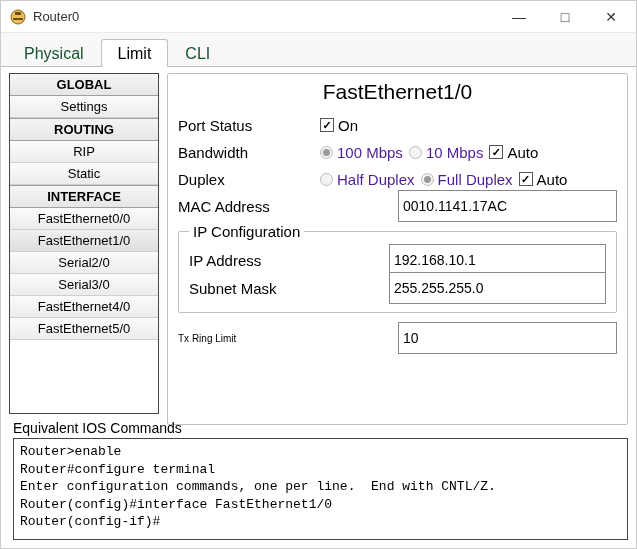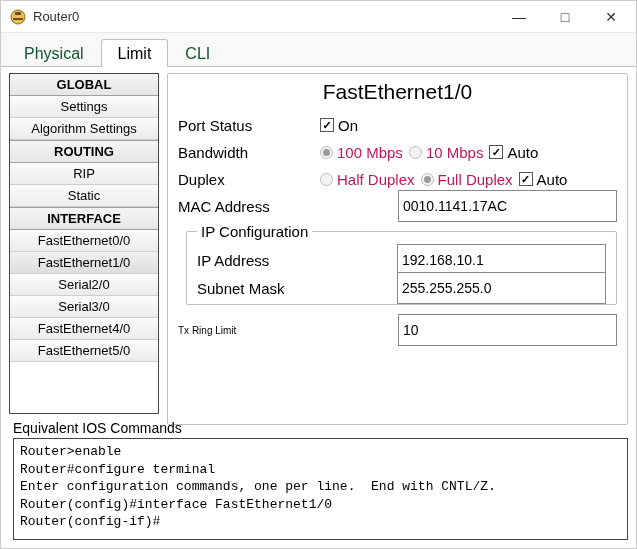--- a/index.html
+++ b/index.html
@@ -136,21 +136,21 @@
     align-items: center;
     gap: 4px;
     font-size: 15px;
   }
   .radio-opt, .check-opt {
     display: inline-flex;
     align-items: center;
     gap: 4px;
     margin-left: 2px;
   }
-  .radio-opt.disabled, .check-opt .opt-label.disabled { color: #be185d; }
+  .radio-opt.disabled, .check-opt .opt-label.disabled { color: #4c1d95; }
   .radio {
     width: 13px; height: 13px; border-radius: 50%;
     border: 1px solid #999; background: #fff; display: inline-block; position: relative;
   }
   .radio.disabled { border-color: #bbb; background: #f3f3f3; }
   .radio.checked::after {
     content: ""; position: absolute; top: 2px; left: 2px;
     width: 7px; height: 7px; border-radius: 50%; background: #666;
   }
   .radio.disabled.checked::after { background: #999; }
@@ -164,22 +164,22 @@
     font-family: Liberation Sans, sans-serif;
     font-size: 14px;
     padding: 2px 4px;
     border: 1px solid #888;
     background: #fff;
     height: 32px;
   }
   fieldset.ipconf {
     border: 1px solid #bfbfbf;
     border-radius: 2px;
-    margin: 2px 0 4px 8px;
-    padding: 6px 10px 2px 10px;
+    margin: 2px 0 4px 0;
+    padding: 6px 10px 10px 10px;
   }
   fieldset.ipconf legend {
     font-size: 15px;
     padding: 0 4px;
   }
   .iprow {
     display: flex;
     align-items: center;
     height: 28px;
   }
@@ -231,21 +231,20 @@
     <div class="tab">Physical</div>
     <div class="tab active">Limit</div>
     <div class="tab">CLI</div>
   </div>
 
   <div class="body-area">
 
     <div class="sidebar">
       <div class="sidebar-header">GLOBAL</div>
       <div class="sidebar-item">Settings</div>
-      <div class="sidebar-item">Algorithm Settings</div>
 
       <div class="sidebar-header">ROUTING</div>
       <div class="sidebar-item">RIP</div>
       <div class="sidebar-item">Static</div>
 
       <div class="sidebar-header">INTERFACE</div>
       <div class="sidebar-item">FastEthernet0/0</div>
       <div class="sidebar-item selected">FastEthernet1/0</div>
       <div class="sidebar-item">Serial2/0</div>
       <div class="sidebar-item">Serial3/0</div>

